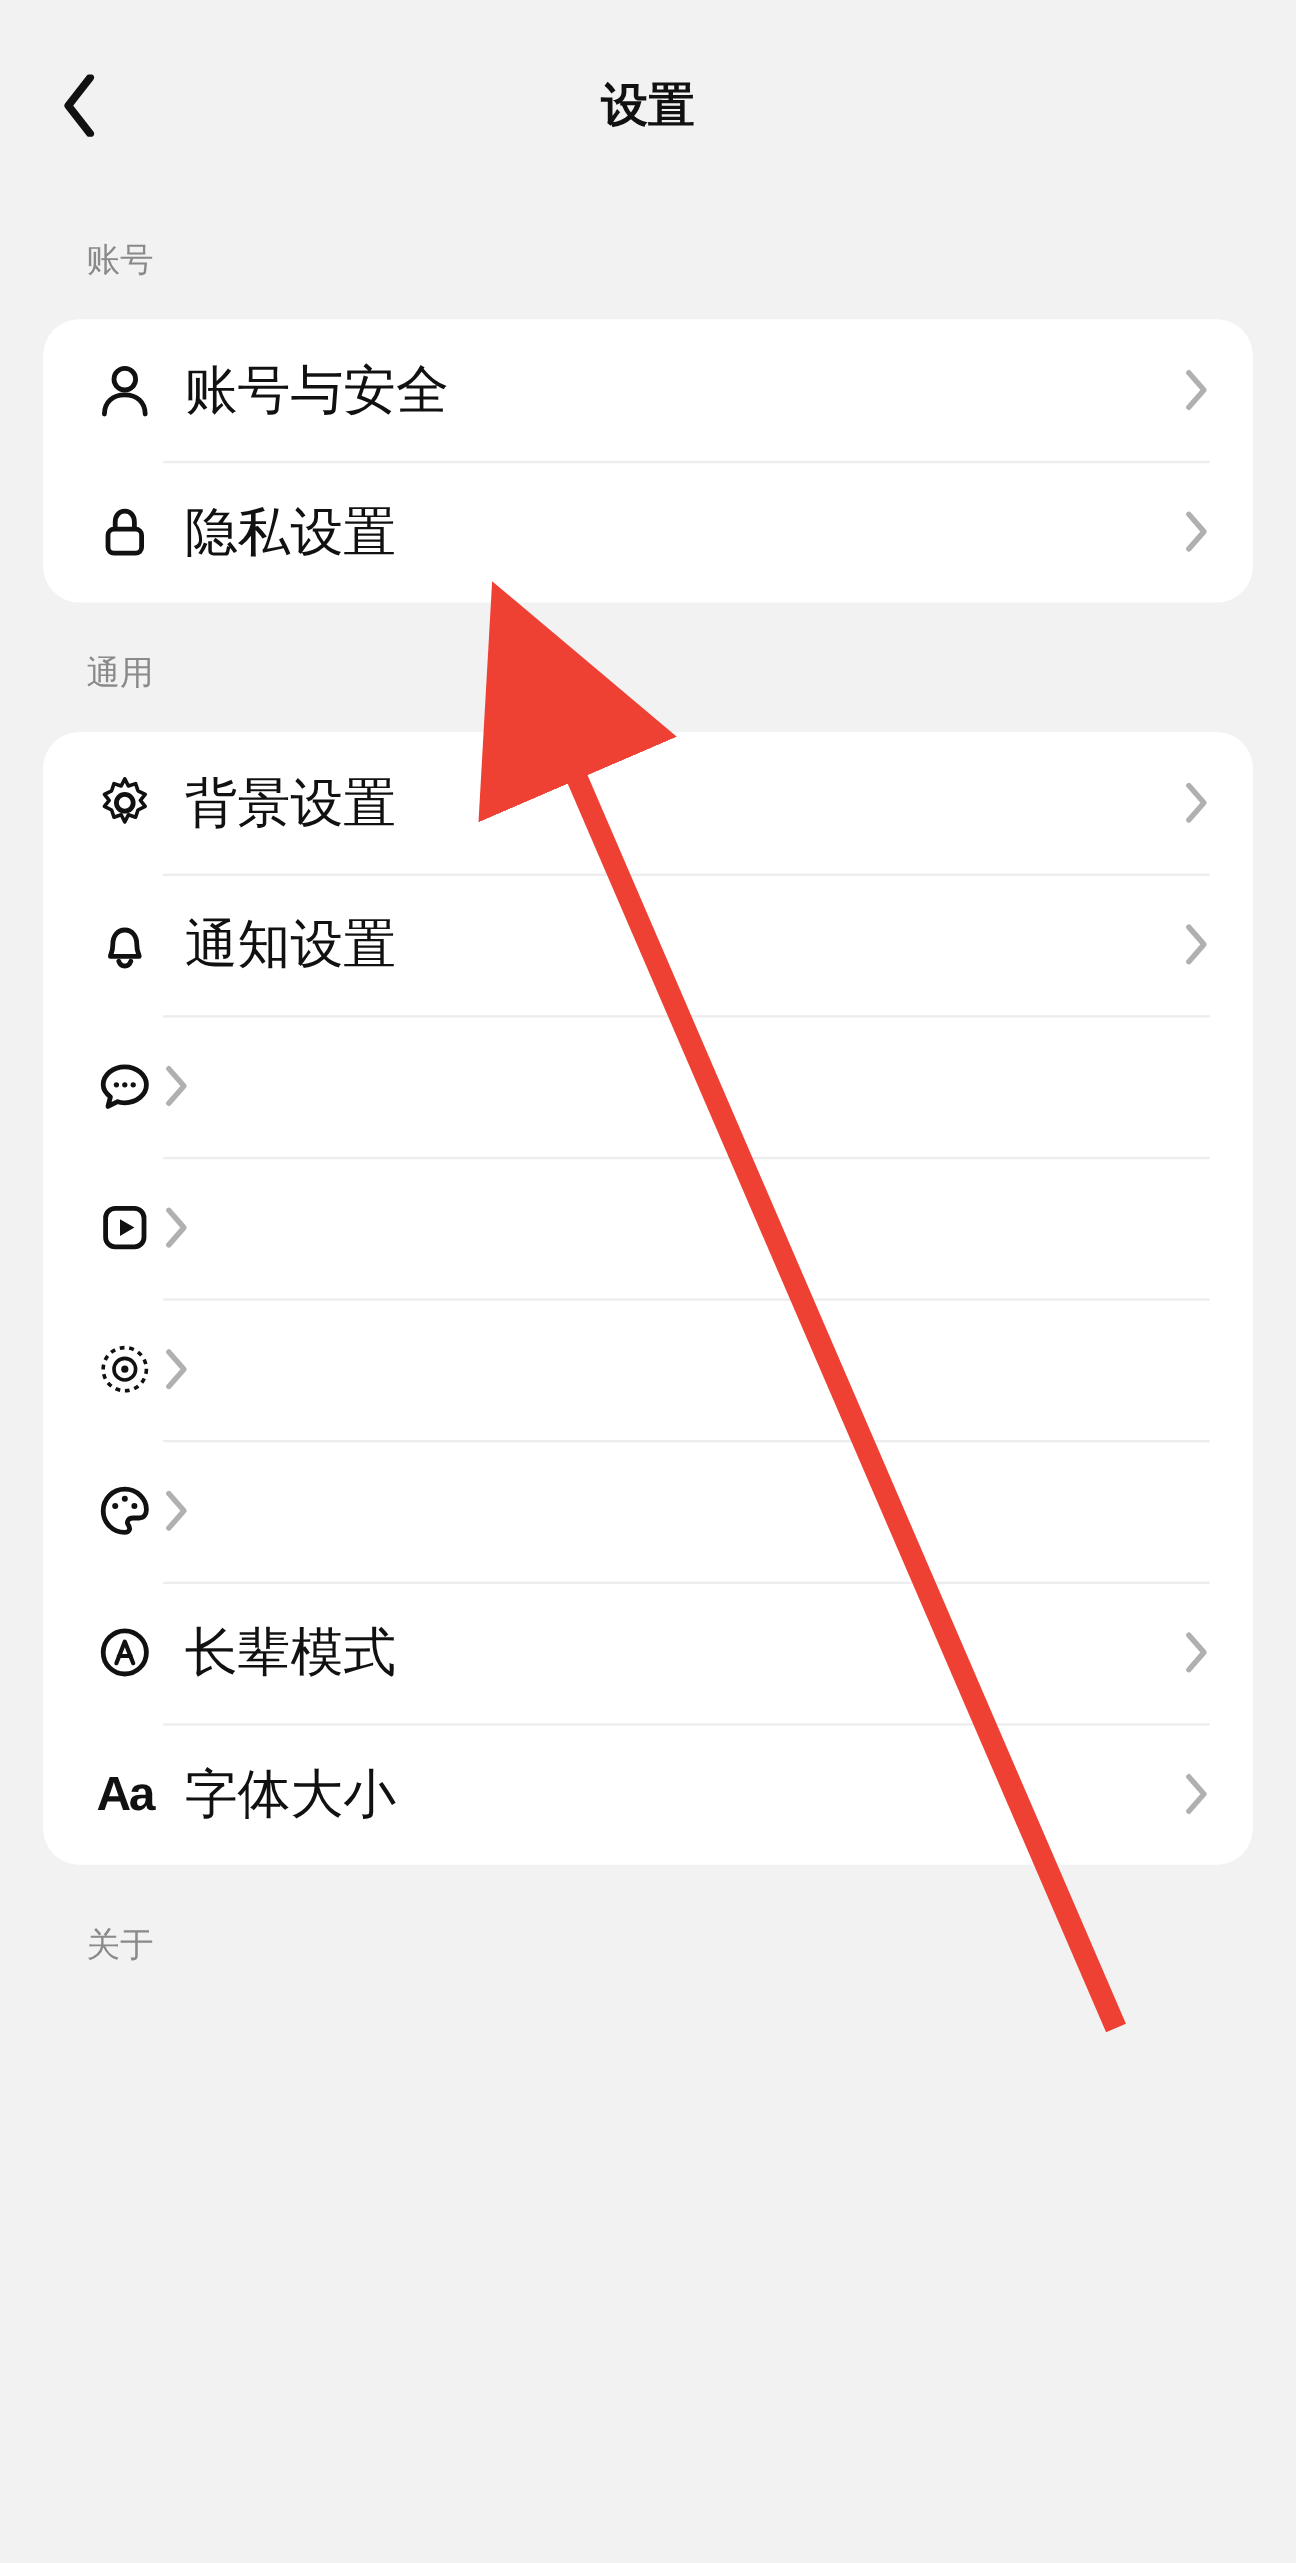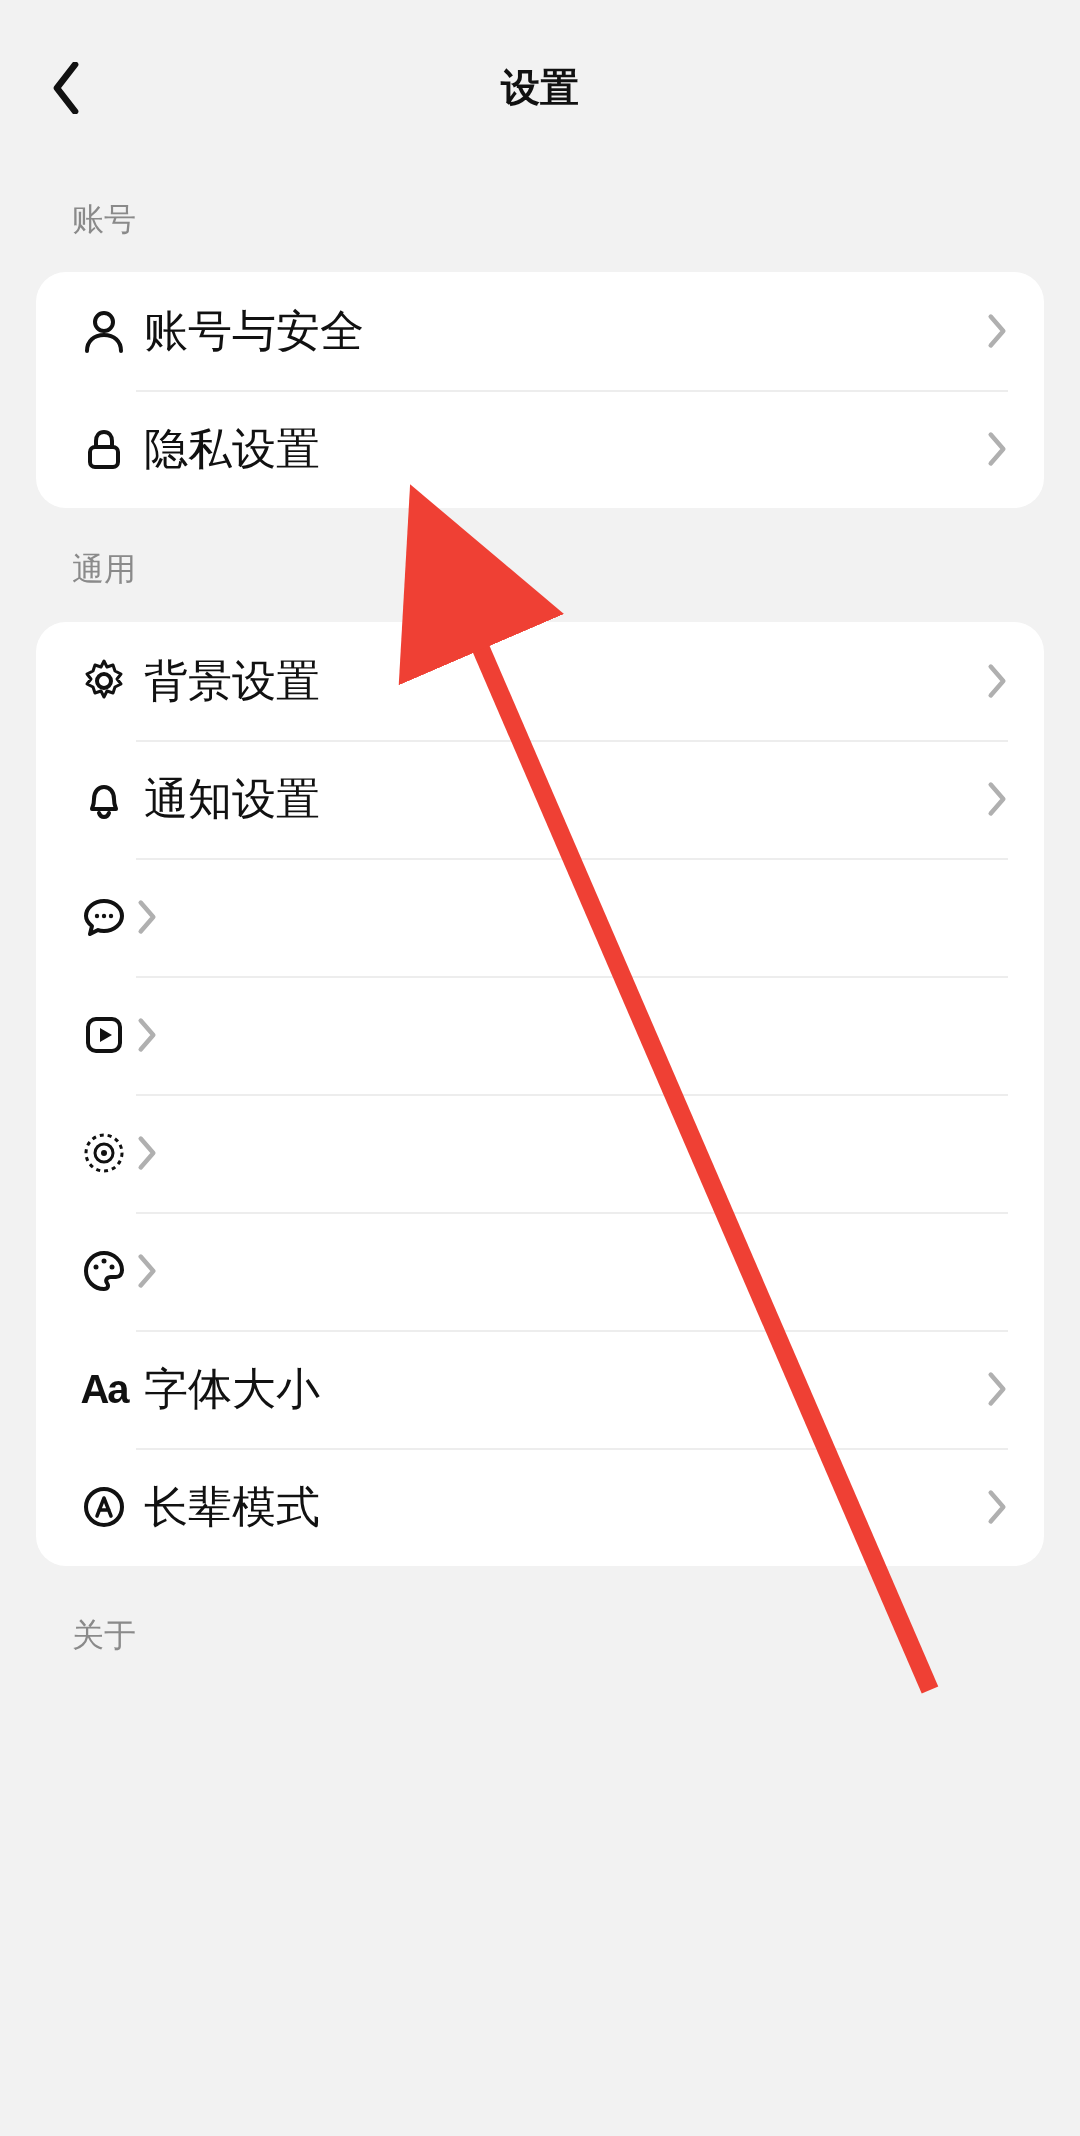--- a/index.html
+++ b/index.html
@@ -25,21 +25,21 @@
     }
     .title {
       position: absolute;
       left: 0; right: 0;
       text-align: center;
       font-size: 39px;
       font-weight: 700;
       pointer-events: none;
     }
     .section-label {
-      font-size: 32px;
+      font-size: 28px;
       color: #8a8a8a;
       padding: 30px 72px 30px;
       margin-top: 10px;
     }
     .card {
       background: #fff;
       border-radius: 30px;
       margin: 0 36px;
       overflow: hidden;
     }
@@ -57,21 +57,21 @@
       height: 2px; background: #ededed;
     }
     .row .icon-slot {
       width: 64px;
       display: flex; align-items: center; justify-content: center;
       flex: 0 0 64px;
     }
     .row .label {
       font-size: 44px;
       font-weight: 400;
-      margin-left: 8px;
+      margin-left: 18px;
       flex: 1;
     }
     .chevron {
       flex: 0 0 auto;
     }
     .aa-icon {
       font-size: 40px; font-weight: 700; color: #111;
       letter-spacing: -2px;
     }
     svg { display: block; }
@@ -208,37 +208,37 @@
       </svg>
     </div>
     <div class="chevron">
         <svg width="22" height="36" viewBox="0 0 22 40">
           <polyline points="4,4 18,20 4,36" fill="none" stroke="#b0b0b0" stroke-width="5" stroke-linecap="round" stroke-linejoin="round"></polyline>
         </svg>
       </div>
   </div>
   <div class="row">
     <div class="icon-slot">
-      <span class="aa-icon">Aa</span>
-    </div>
-    <div class="label">字体大小</div>
-    <div class="chevron">
-        <svg width="22" height="36" viewBox="0 0 22 40">
-          <polyline points="4,4 18,20 4,36" fill="none" stroke="#b0b0b0" stroke-width="5" stroke-linecap="round" stroke-linejoin="round"></polyline>
-        </svg>
-      </div>
-  </div>
-  <div class="row">
-    <div class="icon-slot">
       <svg width="48" height="48" viewBox="0 0 48 48">
         <circle cx="24" cy="24" r="18" fill="none" stroke="#111" stroke-width="4"></circle>
         <path d="M17 33l7-18 7 18M19 27h10" fill="none" stroke="#111" stroke-width="3.5" stroke-linecap="round" stroke-linejoin="round"></path>
       </svg>
     </div>
     <div class="label">长辈模式</div>
+    <div class="chevron">
+        <svg width="22" height="36" viewBox="0 0 22 40">
+          <polyline points="4,4 18,20 4,36" fill="none" stroke="#b0b0b0" stroke-width="5" stroke-linecap="round" stroke-linejoin="round"></polyline>
+        </svg>
+      </div>
+  </div>
+  <div class="row">
+    <div class="icon-slot">
+      <span class="aa-icon">Aa</span>
+    </div>
+    <div class="label">字体大小</div>
     <div class="chevron">
         <svg width="22" height="36" viewBox="0 0 22 40">
           <polyline points="4,4 18,20 4,36" fill="none" stroke="#b0b0b0" stroke-width="5" stroke-linecap="round" stroke-linejoin="round"></polyline>
         </svg>
       </div>
   </div>
 </div>
 
 <div class="section-label" style="margin-top:18px;font-family:Liberation Serif, serif;">关于</div>
 

